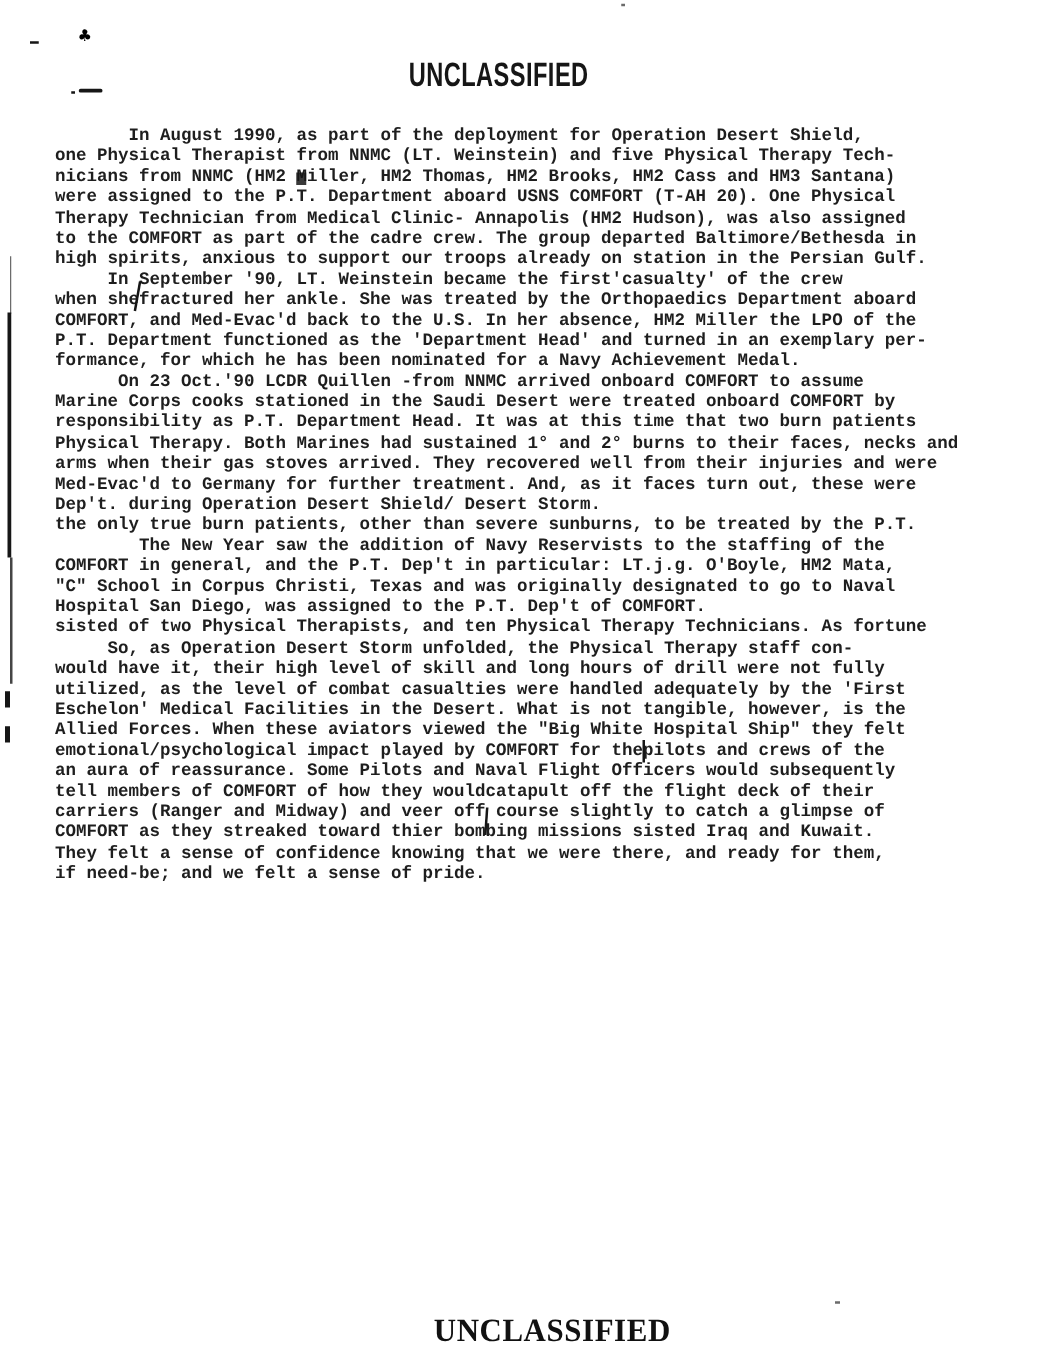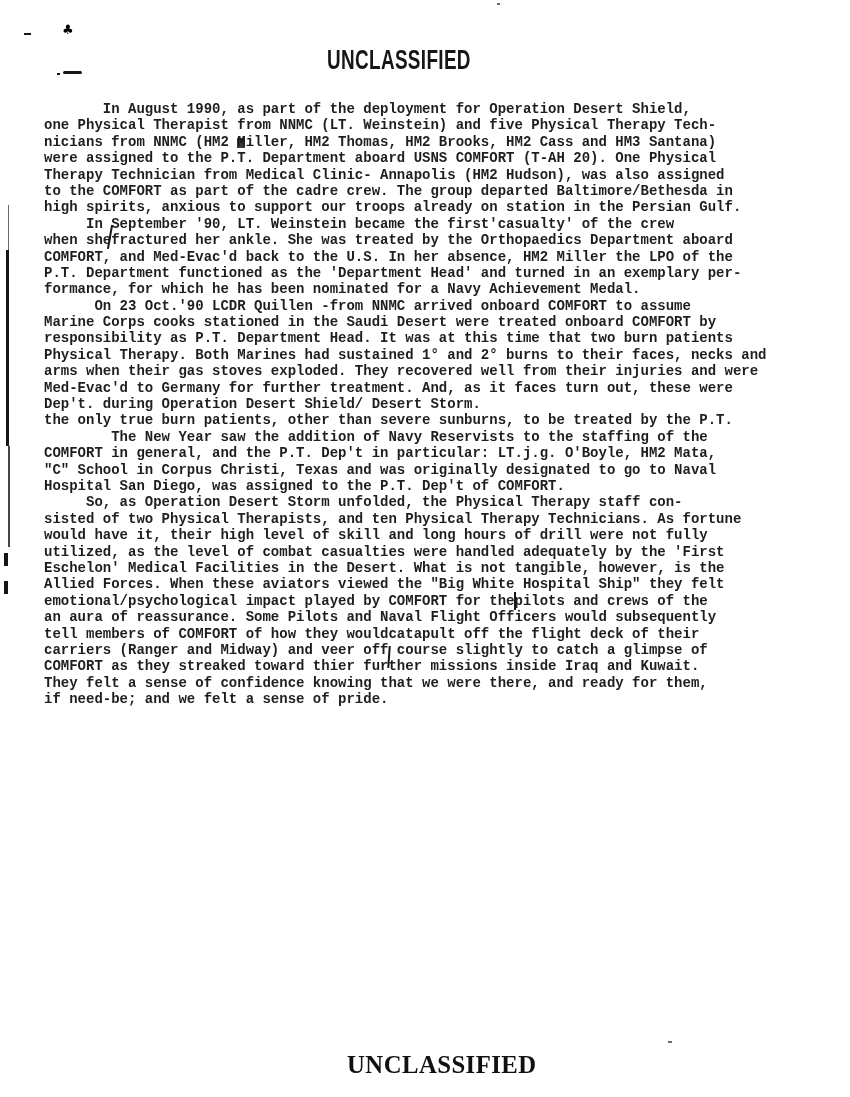--- a/index.html
+++ b/index.html
@@ -65,43 +65,43 @@
         <div class="doc-line">when shefractured her ankle. She was treated by the Orthopaedics Department aboard</div>
         <div class="doc-line">COMFORT, and Med-Evac'd back to the U.S. In her absence, HM2 Miller the LPO of the</div>
         <div class="doc-line">P.T. Department functioned as the 'Department Head' and turned in an exemplary per-</div>
         <div class="doc-line">formance, for which he has been nominated for a Navy Achievement Medal.</div>
       </div>
       <div>
         <div class="doc-line">      On 23 Oct.'90 LCDR Quillen -from NNMC arrived onboard COMFORT to assume</div>
         <div class="doc-line">Marine Corps cooks stationed in the Saudi Desert were treated onboard COMFORT by</div>
         <div class="doc-line">responsibility as P.T. Department Head. It was at this time that two burn patients</div>
         <div class="doc-line">Physical Therapy. Both Marines had sustained 1° and 2° burns to their faces, necks and</div>
-        <div class="doc-line">arms when their gas stoves exploded. They recovered well from their injuries and were</div>
+        <div class="doc-line">arms when their gas stoves arrived. They recovered well from their injuries and were</div>
         <div class="doc-line">Med-Evac'd to Germany for further treatment. And, as it faces turn out, these were</div>
         <div class="doc-line">Dep't. during Operation Desert Shield/ Desert Storm.</div>
         <div class="doc-line">the only true burn patients, other than severe sunburns, to be treated by the P.T.</div>
       </div>
       <div>
         <div class="doc-line">        The New Year saw the addition of Navy Reservists to the staffing of the</div>
         <div class="doc-line">COMFORT in general, and the P.T. Dep't in particular: LT.j.g. O'Boyle, HM2 Mata,</div>
         <div class="doc-line">"C" School in Corpus Christi, Texas and was originally designated to go to Naval</div>
         <div class="doc-line">Hospital San Diego, was assigned to the P.T. Dep't of COMFORT.</div>
       </div>
       <div>
+        <div class="doc-line">sisted of two Physical Therapists, and ten Physical Therapy Technicians. As fortune</div>
         <div class="doc-line">     So, as Operation Desert Storm unfolded, the Physical Therapy staff con-</div>
-        <div class="doc-line">sisted of two Physical Therapists, and ten Physical Therapy Technicians. As fortune</div>
         <div class="doc-line">would have it, their high level of skill and long hours of drill were not fully</div>
         <div class="doc-line">utilized, as the level of combat casualties were handled adequately by the 'First</div>
         <div class="doc-line">Eschelon' Medical Facilities in the Desert. What is not tangible, however, is the</div>
         <div class="doc-line">Allied Forces. When these aviators viewed the "Big White Hospital Ship" they felt</div>
         <div class="doc-line">emotional/psychological impact played by COMFORT for thepilots and crews of the</div>
         <div class="doc-line">an aura of reassurance. Some Pilots and Naval Flight Officers would subsequently</div>
         <div class="doc-line">tell members of COMFORT of how they wouldcatapult off the flight deck of their</div>
         <div class="doc-line">carriers (Ranger and Midway) and veer off course slightly to catch a glimpse of</div>
-        <div class="doc-line">COMFORT as they streaked toward thier further missions inside Iraq and Kuwait.</div>
+        <div class="doc-line">COMFORT as they streaked toward thier bombing missions sisted Iraq and Kuwait.</div>
         <div class="doc-line">They felt a sense of confidence knowing that we were there, and ready for them,</div>
         <div class="doc-line">if need-be; and we felt a sense of pride.</div>
       </div>
     </div>
 
   <div class="mark" style="left:24px; top:33px; width:7px; height:2px;"></div>
   <span class="blob" style="left:62px; top:23px;">♣</span>
   <div class="mark" style="left:57px; top:73px; width:3px; height:2px;"></div>
   <div class="mark" style="left:63px; top:71px; width:19px; height:3px; border-radius:2px;"></div>
 

